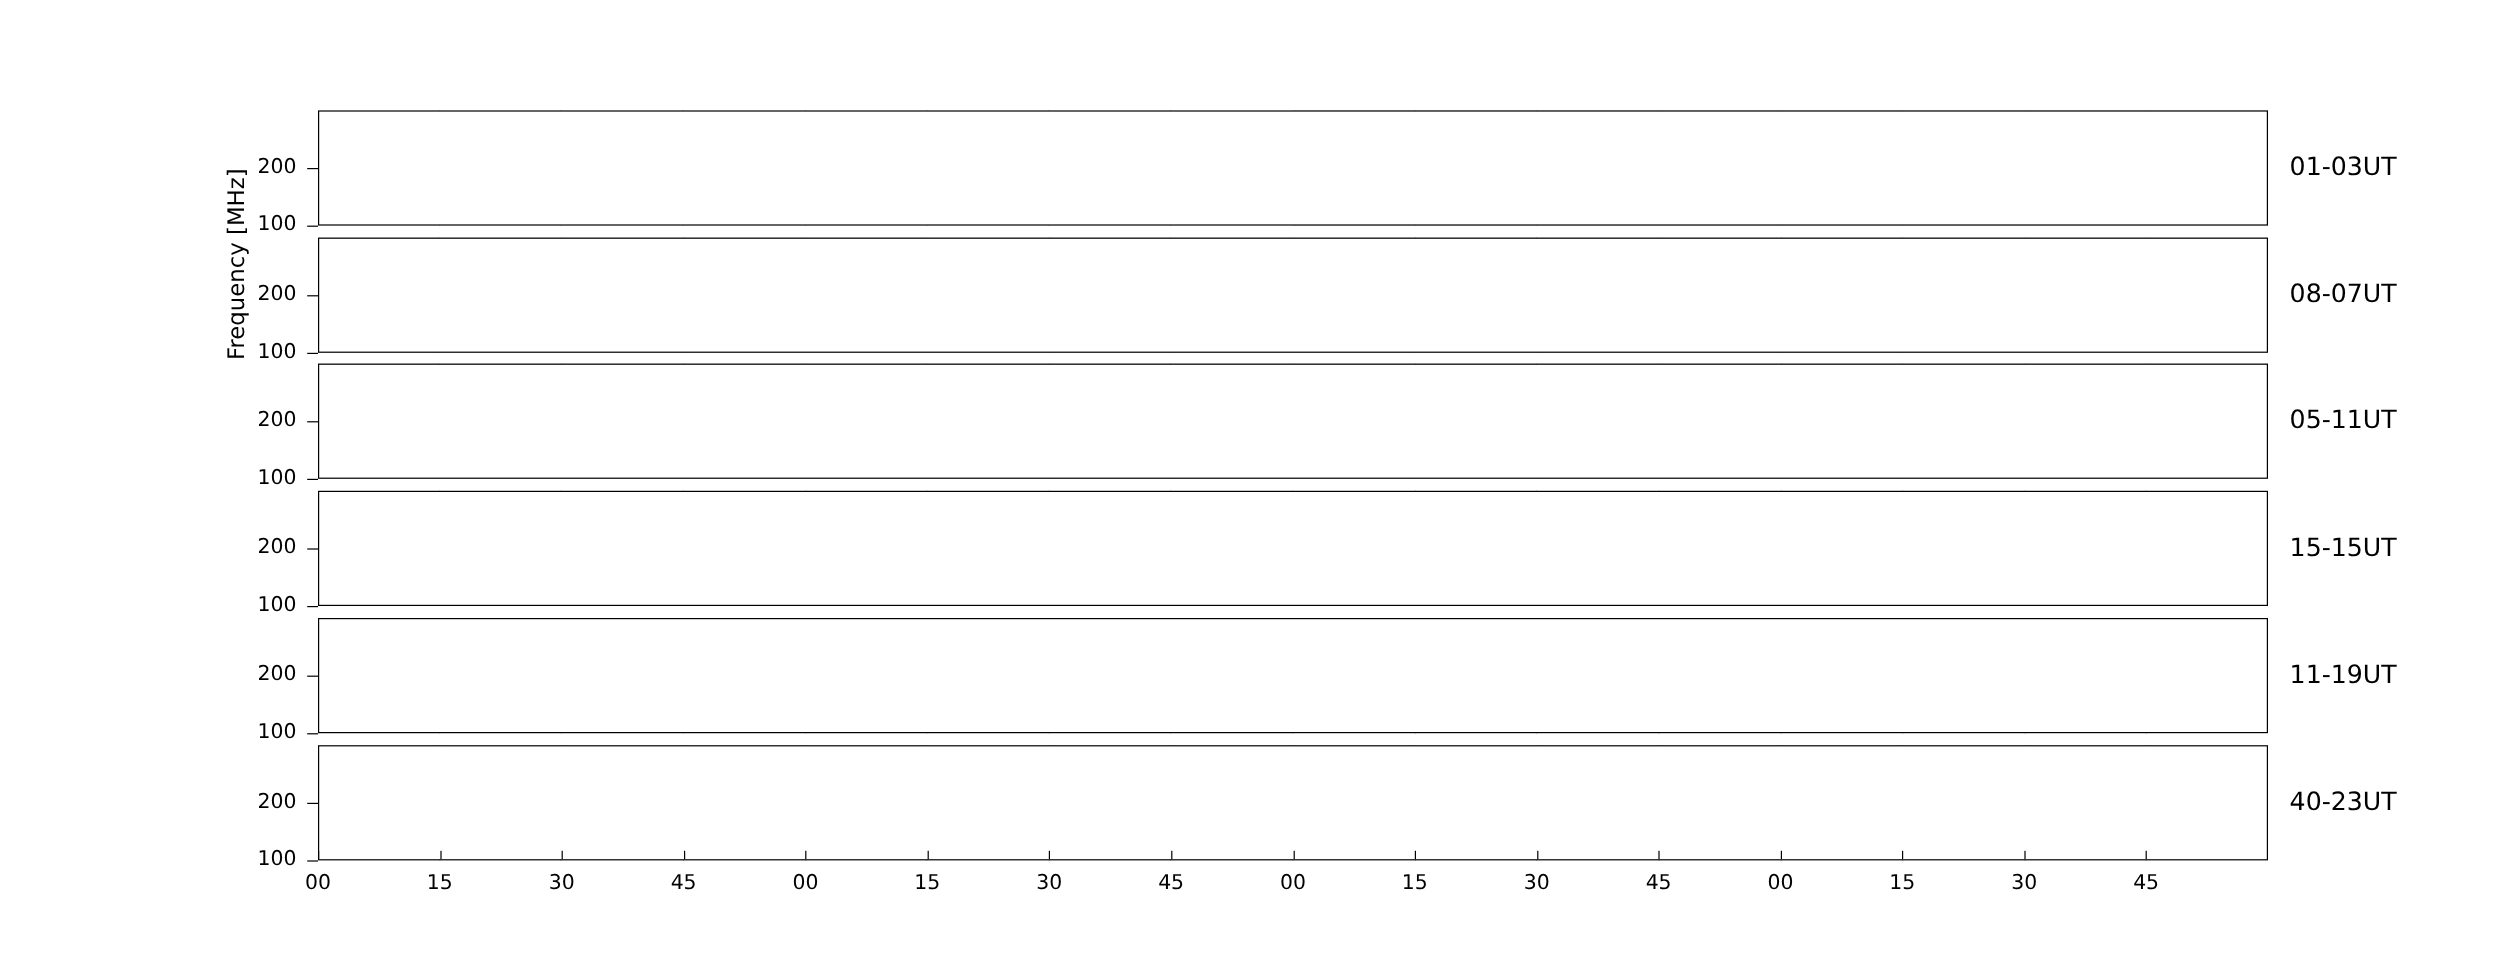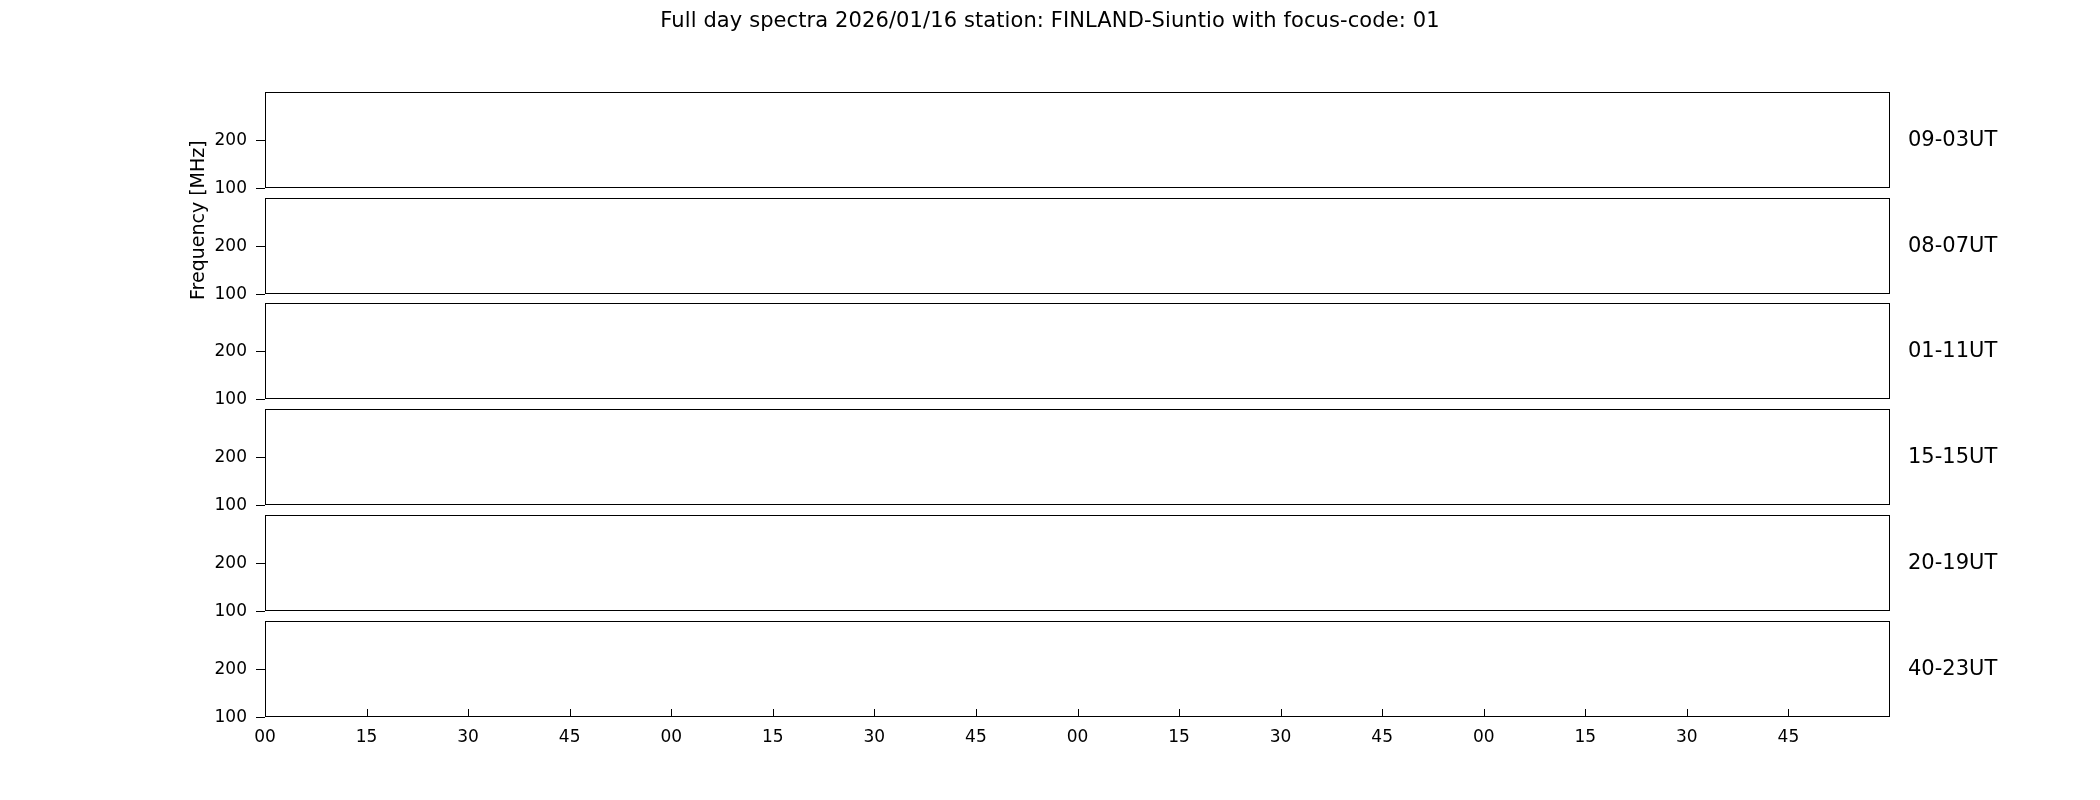--- a/index.html
+++ b/index.html
@@ -118,21 +118,20 @@
 
   
   #xaxis{position:absolute;left:265px;top:716px;width:1625px;height:40px;}
   .xlab{position:absolute;top:10px;font-size:17px;transform:translateX(-50%);}
 </style>
 </head>
 <body>
 
 <div id="figure">
 
-  <div id="title">Full day spectra 2026/01/16 station: FINLAND-Siuntio with focus-code: 01</div>
 
   <div id="ylabel">Frequency [MHz]</div>
 
   <div id="rows-host">
       <div class="row" style="top: 92px; height: 96px;">
         <div class="panels">
           <div class="panel blank">
             <div class="panel-ytick" style="top: 48px;"></div>
           </div>
           <div class="panel blank">
@@ -1279,19 +1278,19 @@
       <div class="panel-xtick" style="left: 1218.75px; top: -7px;"></div>
       <div class="xlab" style="left: 1218.75px;">00</div>
       <div class="panel-xtick" style="left: 1320.31px; top: -7px;"></div>
       <div class="xlab" style="left: 1320.31px;">15</div>
       <div class="panel-xtick" style="left: 1421.88px; top: -7px;"></div>
       <div class="xlab" style="left: 1421.88px;">30</div>
       <div class="panel-xtick" style="left: 1523.44px; top: -7px;"></div>
       <div class="xlab" style="left: 1523.44px;">45</div>
     </div>
 
-<div class="rowlabel" style="top: 127px;">09-03UT</div>
+<div class="rowlabel" style="top: 127px;">01-03UT</div>
     <div class="rowlabel" style="top: 233px;">08-07UT</div>
-    <div class="rowlabel" style="top: 338px;">01-11UT</div>
+    <div class="rowlabel" style="top: 338px;">05-11UT</div>
     <div class="rowlabel" style="top: 444px;">15-15UT</div>
-    <div class="rowlabel" style="top: 550px;">20-19UT</div>
+    <div class="rowlabel" style="top: 550px;">11-19UT</div>
     <div class="rowlabel" style="top: 656px;">40-23UT</div>
   </div>
 
 </body></html>

